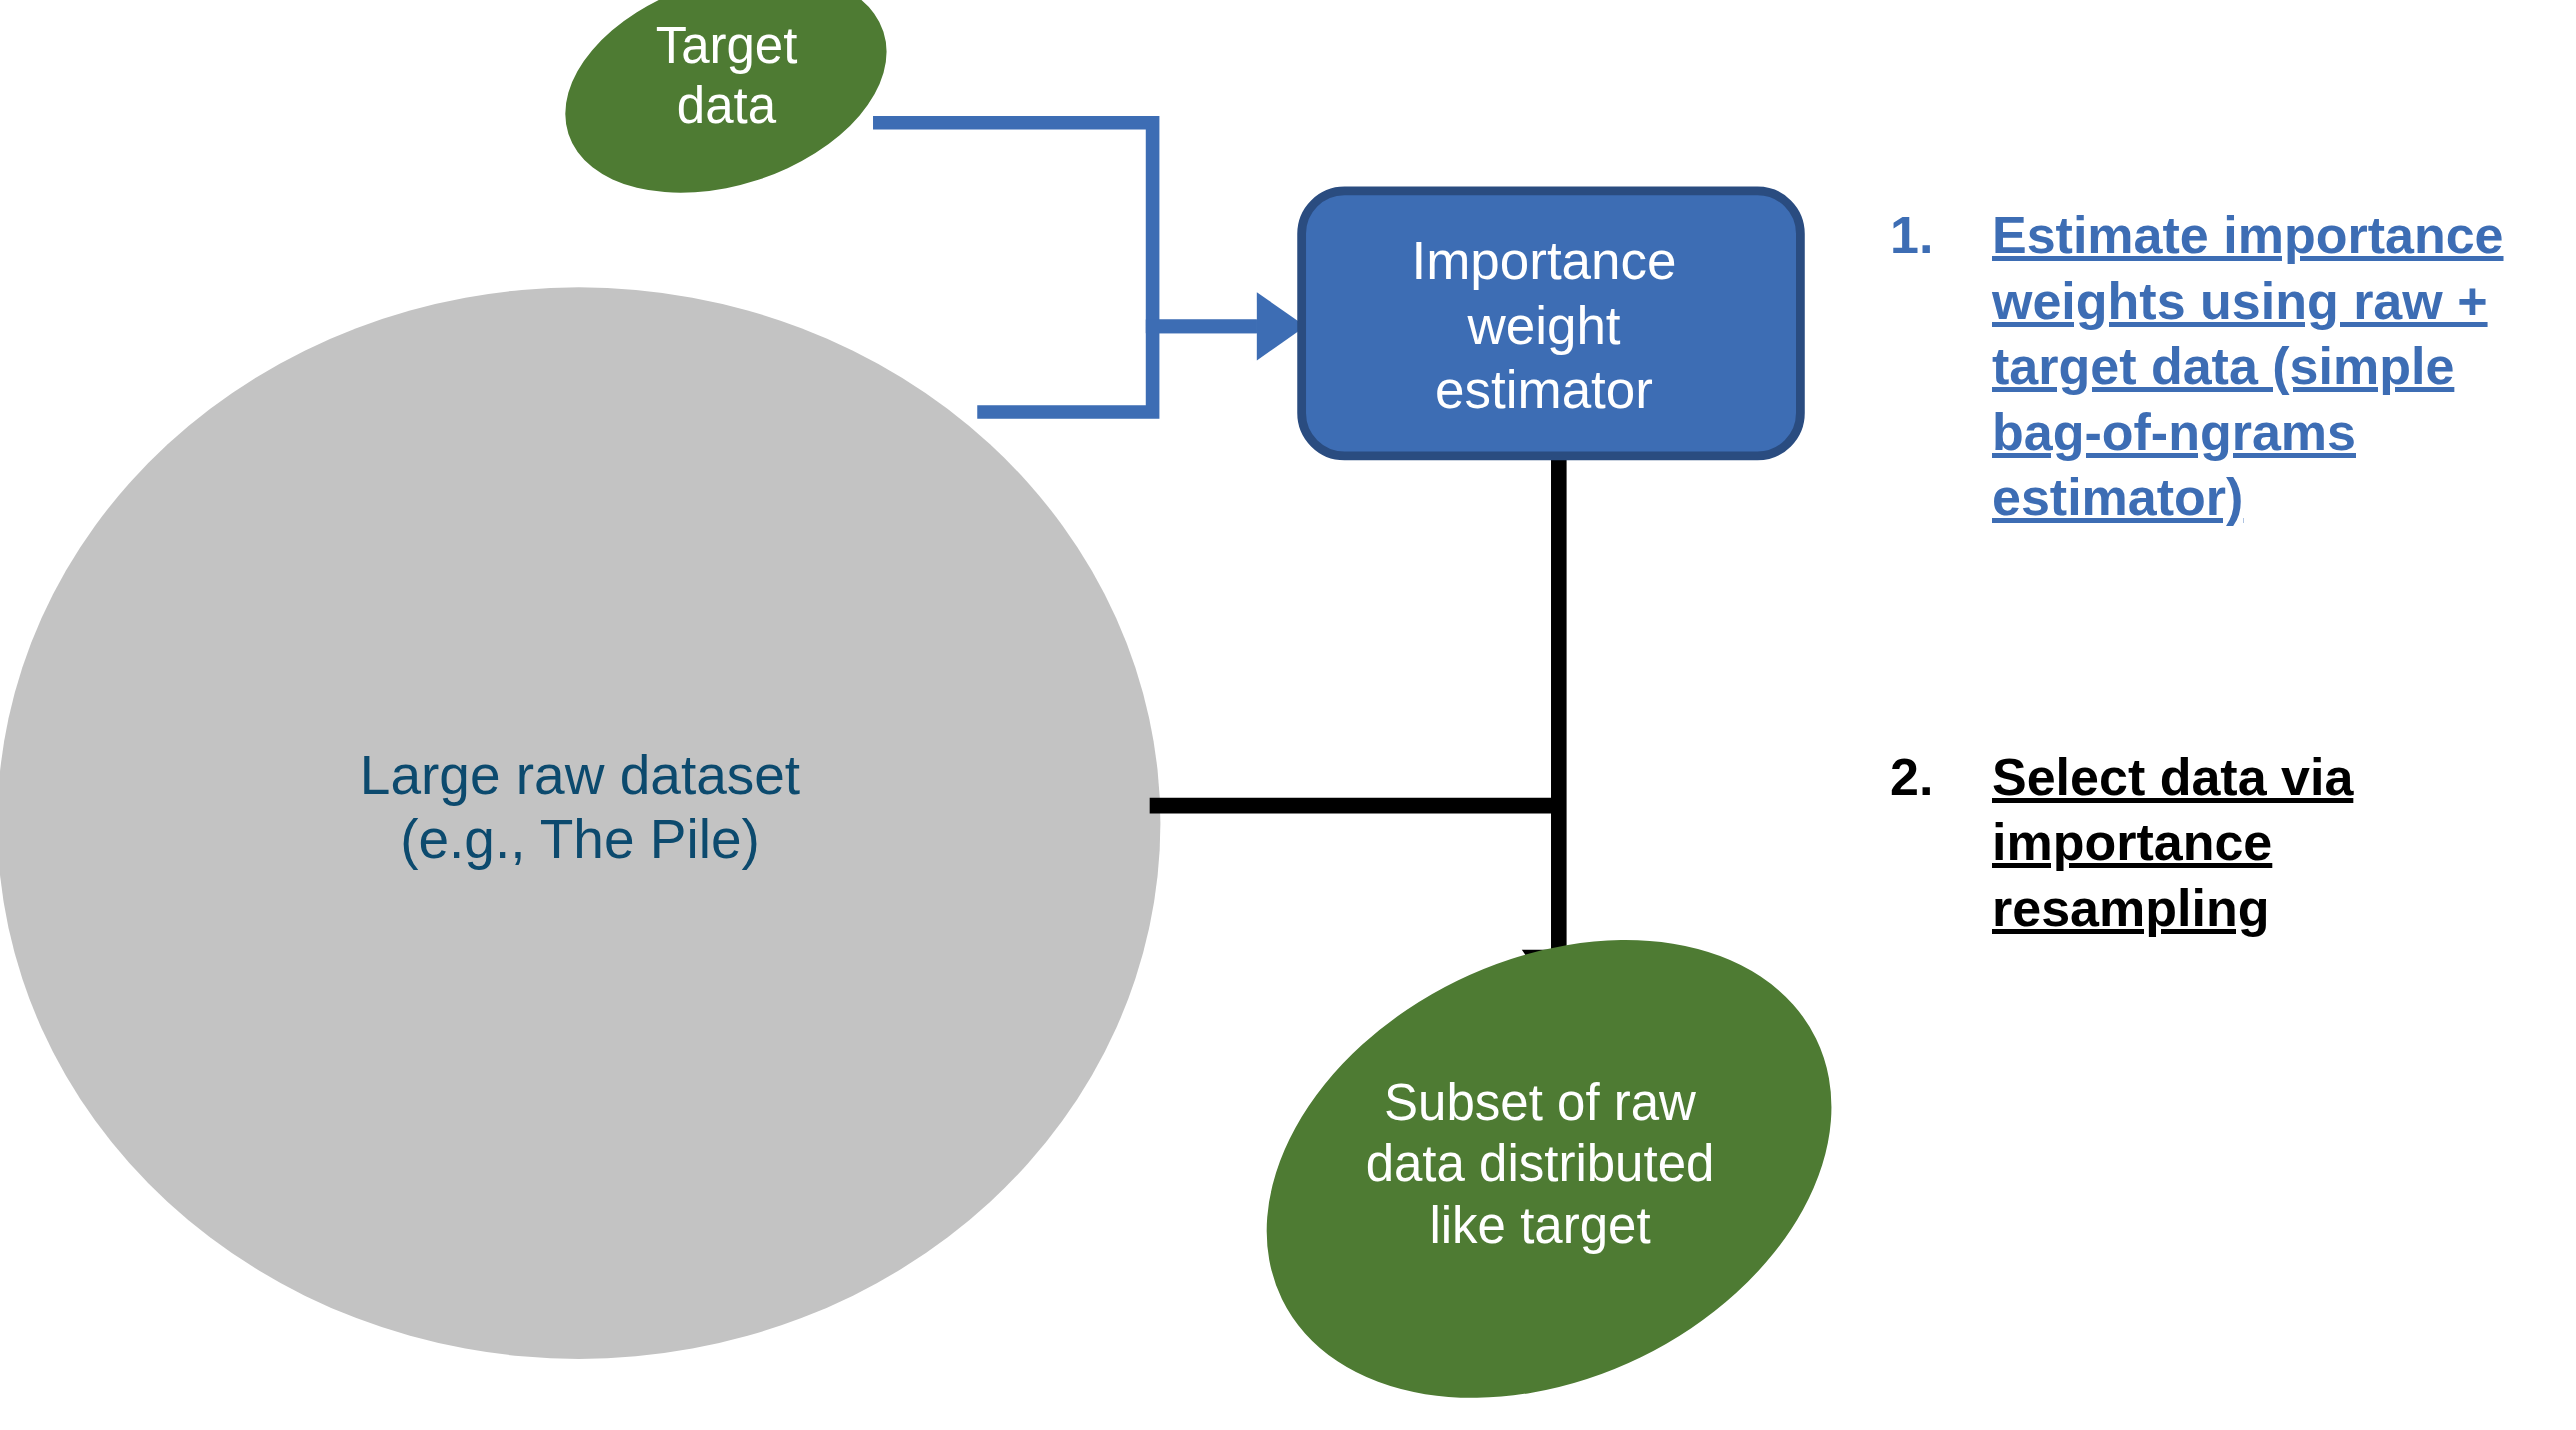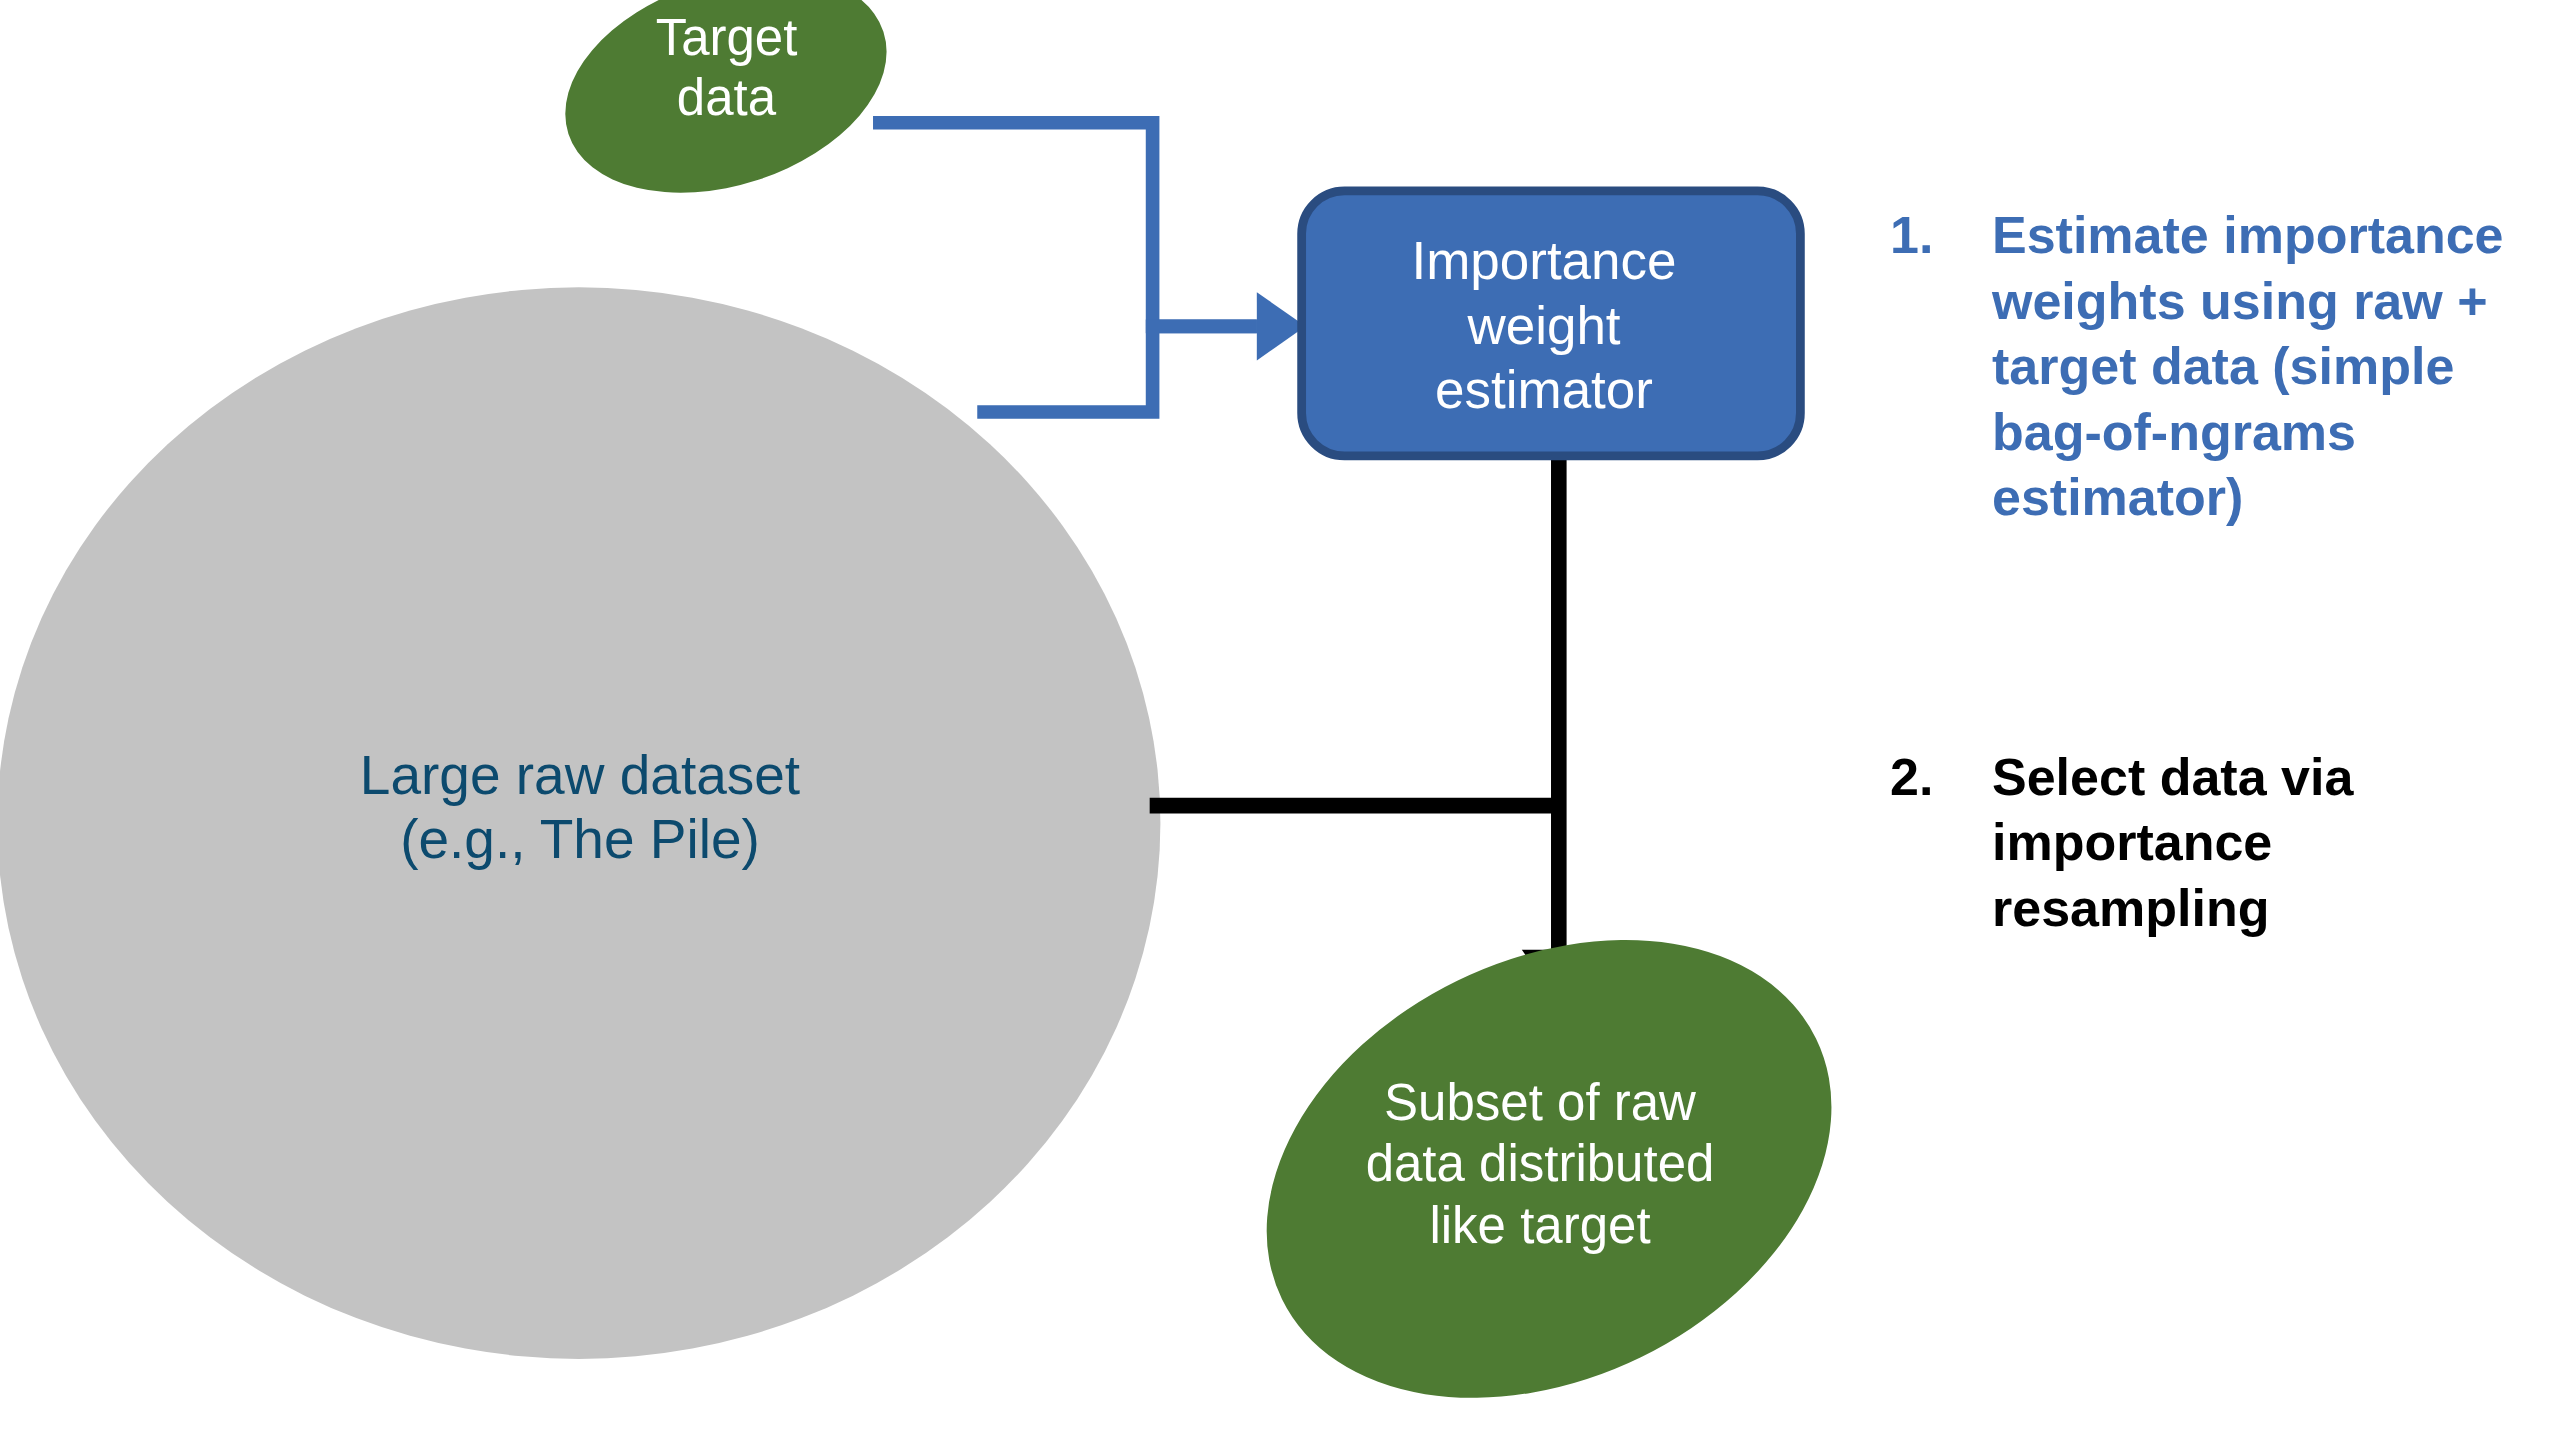--- a/index.html
+++ b/index.html
@@ -34,21 +34,21 @@
     align-items: center;
     justify-content: center;
     text-align: center;
     line-height: 1.16;
     white-space: pre;
   }
 
   
   #target-label {
     left: 585px;
-    top: 6px;
+    top: 14px;
     width: 283px;
     height: 123px;
     color: #ffffff;
     font-size: 51px;
   }
 
   
   #raw-label {
     left: 244px;
     top: 740px;
@@ -93,20 +93,21 @@
     font-weight: bold;
     font-size: 52px;
     line-height: 1.26;
   }
   .step-num {
     flex: 0 0 auto;
     width: 102px;
   }
   .step-text {
     flex: 1 1 auto;
+    text-decoration: underline;
   }
   #step-1 { color: #3D6DB4; }
   #step-2 { color: #000000; margin-top: 214px; }
 </style>
 </head>
 <body>
 
 <div id="canvas">
 
   <svg class="svg-layer" viewBox="0 0 2644 1468">

